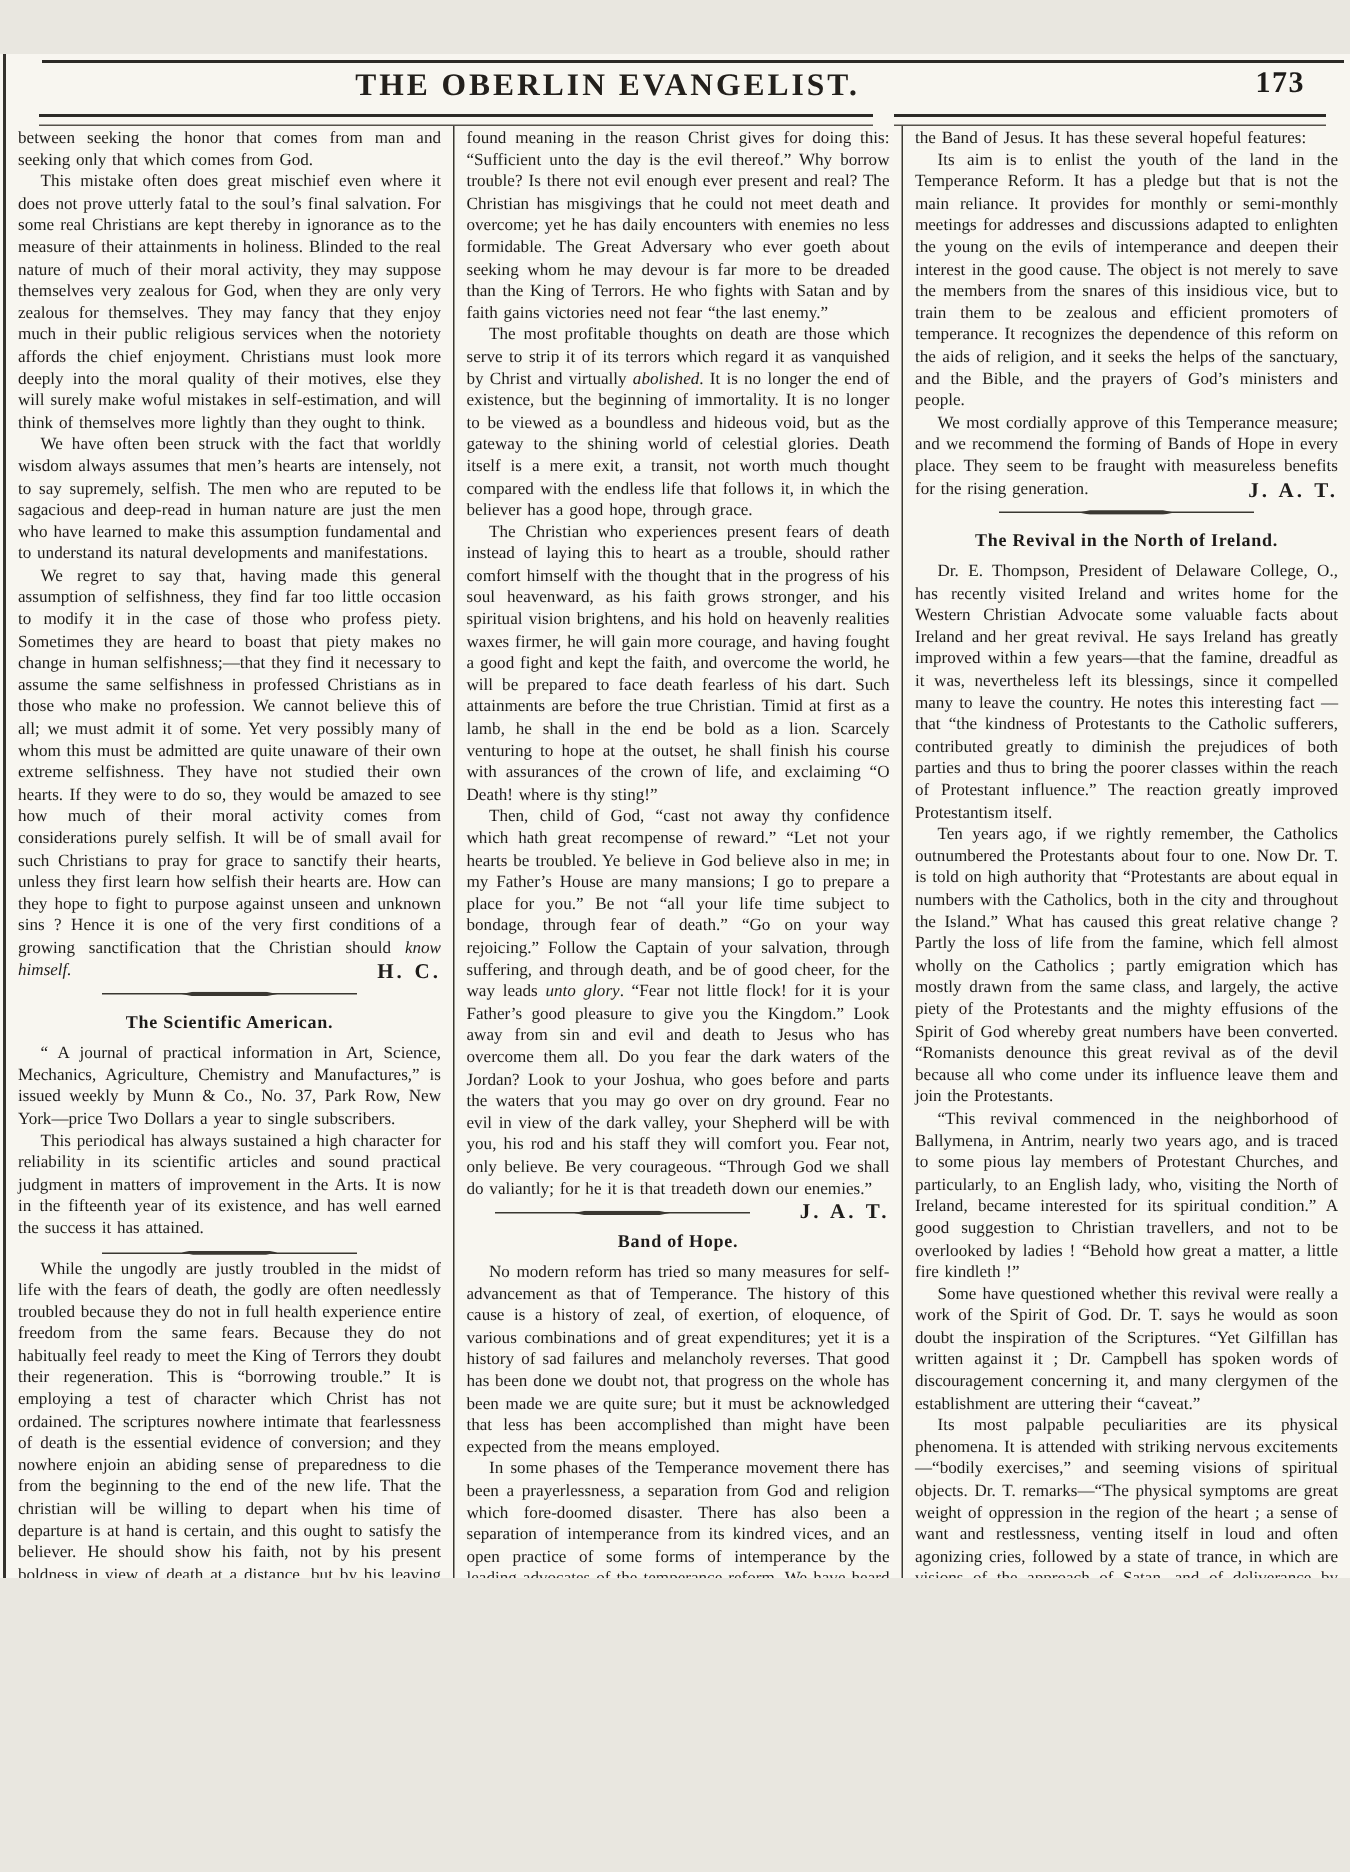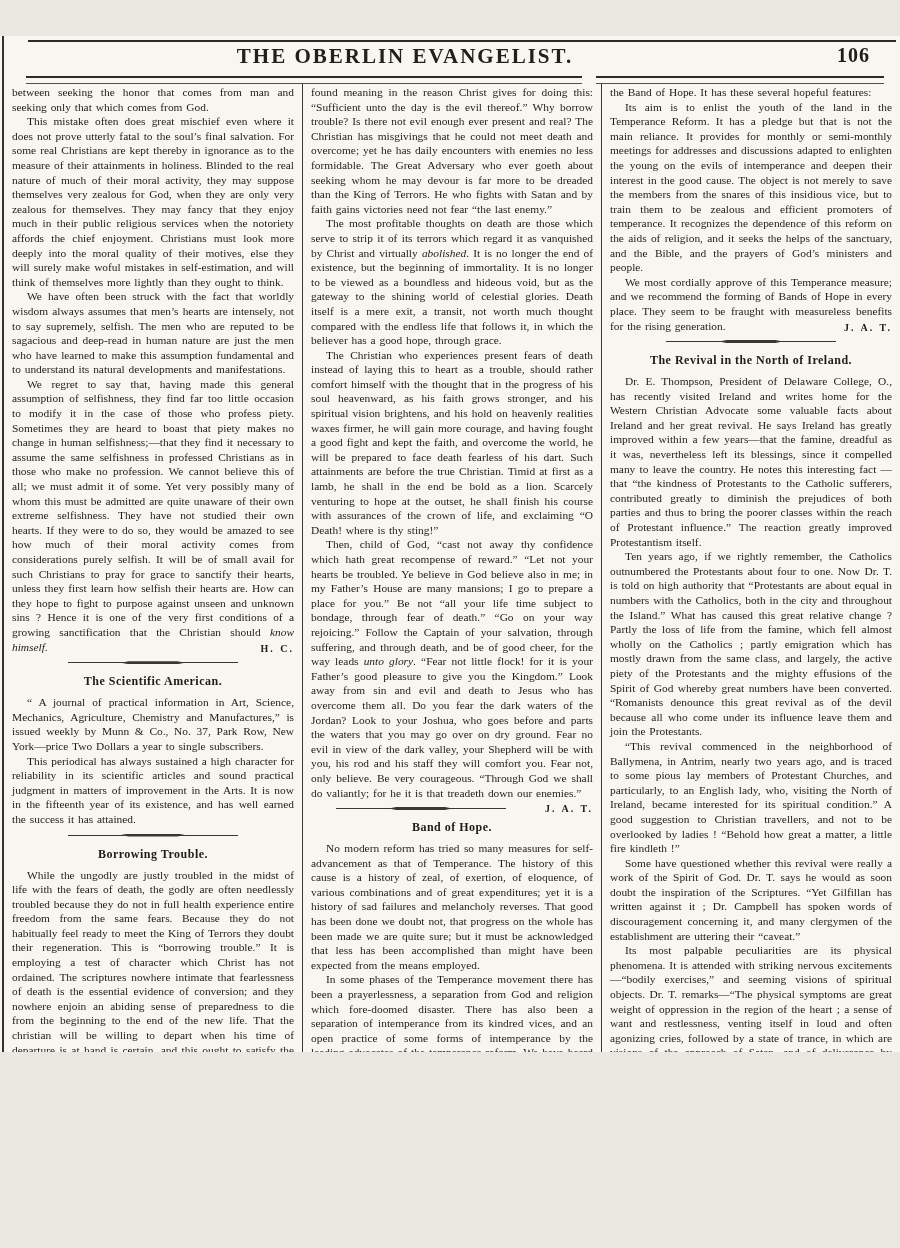--- a/index.html
+++ b/index.html
@@ -54,21 +54,21 @@
   .column + .column{border-left:1.5px solid #3a3731;}
   .para{
     margin:0;
     font-size:11.4px;line-height:14.6px;
     text-align:justify;text-indent:15px;
     word-spacing:1px;
   }
   .para.noindent{text-indent:0;}
   .para.small{font-size:10.1px;line-height:12.6px;word-spacing:0;}
   .signature{
-    float:right;font-weight:bold;font-size:10px;letter-spacing:2px;
+    float:right;font-weight:bold;font-size:14px;letter-spacing:2px;
     padding-top:2px;
   }
   .article-heading{
     margin:9px 0 6px 0;
     text-align:center;font-weight:bold;font-size:12px;
     letter-spacing:.5px;
   }
   .divider{display:flex;justify-content:center;margin:6px 0 1px 0;height:5px;}
   .divider-line{width:170px;height:5px;position:relative;}
   .divider-line::before{
@@ -82,59 +82,58 @@
   }
 </style>
 </head>
 <body>
 
 <div class="page">
   <div class="page-left-rule"></div>
   <div class="top-rule"></div>
   <header class="masthead-row">
     <span class="masthead-title">THE OBERLIN EVANGELIST.</span>
-    <span class="page-number">106</span>
+    <span class="page-number">173</span>
   </header>
   <div class="header-rules">
     <span class="hr-left"></span>
     <span class="hr-right"></span>
   </div>
   <main id="columns" class="columns">
       <div class="column">
         <p class="para noindent">between seeking the honor that comes from man and seeking only that which comes from God.</p>
         <p class="para">This mistake often does great mischief even where it does not prove utterly fatal to the soul’s final salvation. For some real Christians are kept thereby in ignorance as to the measure of their attainments in holiness. Blinded to the real nature of much of their moral activity, they may suppose themselves very zealous for God, when they are only very zealous for themselves. They may fancy that they enjoy much in their public religious services when the notoriety affords the chief enjoyment. Christians must look more deeply into the moral quality of their motives, else they will surely make woful mistakes in self-estimation, and will think of themselves more lightly than they ought to think.</p>
         <p class="para">We have often been struck with the fact that worldly wisdom always assumes that men’s hearts are intensely, not to say supremely, selfish. The men who are reputed to be sagacious and deep-read in human nature are just the men who have learned to make this assumption fundamental and to understand its natural developments and manifestations.</p>
         <p class="para">We regret to say that, having made this general assumption of selfishness, they find far too little occasion to modify it in the case of those who profess piety. Sometimes they are heard to boast that piety makes no change in human selfishness;—that they find it necessary to assume the same selfishness in professed Christians as in those who make no profession. We cannot believe this of all; we must admit it of some. Yet very possibly many of whom this must be admitted are quite unaware of their own extreme selfishness. They have not studied their own hearts. If they were to do so, they would be amazed to see how much of their moral activity comes from considerations purely selfish. It will be of small avail for such Christians to pray for grace to sanctify their hearts, unless they first learn how selfish their hearts are. How can they hope to fight to purpose against unseen and unknown sins ? Hence it is one of the very first conditions of a growing sanctification that the Christian should <i>know himself.</i><span class="signature">H. C.</span></p>
         <div class="divider">
           <span class="divider-line"></span>
         </div>
         <h2 class="article-heading">The Scientific American.</h2>
         <p class="para">“ A journal of practical information in Art, Science, Mechanics, Agriculture, Chemistry and Manufactures,” is issued weekly by Munn &amp; Co., No. 37, Park Row, New York—price Two Dollars a year to single subscribers.</p>
         <p class="para">This periodical has always sustained a high character for reliability in its scientific articles and sound practical judgment in matters of improvement in the Arts. It is now in the fifteenth year of its existence, and has well earned the success it has attained.</p>
         <div class="divider">
           <span class="divider-line"></span>
         </div>
-        <h2 class="article-heading">Borrowing Trouble.</h2>
         <p class="para">While the ungodly are justly troubled in the midst of life with the fears of death, the godly are often needlessly troubled because they do not in full health experience entire freedom from the same fears. Because they do not habitually feel ready to meet the King of Terrors they doubt their regeneration. This is “borrowing trouble.” It is employing a test of character which Christ has not ordained. The scriptures nowhere intimate that fearlessness of death is the essential evidence of conversion; and they nowhere enjoin an abiding sense of preparedness to die from the beginning to the end of the new life. That the christian will be willing to depart when his time of departure is at hand is certain, and this ought to satisfy the believer. He should show his faith, not by his present boldness in view of death at a distance, but by his leaving this future event with Christ, “persuaded that he is able to keep that which he has committed unto him against that day.” The true courage of faith consists in bravely doing battle with the daily ills of life as they come, without stopping to measure arms with a foe not yet visibly on the field. The faith which pleases God is that which takes no thought for the morrow, but leaves the morrow to take thought for the things of itself. There is pro-</p>
       </div>
       <div class="column">
         <p class="para noindent">found meaning in the reason Christ gives for doing this: “Sufficient unto the day is the evil thereof.” Why borrow trouble? Is there not evil enough ever present and real? The Christian has misgivings that he could not meet death and overcome; yet he has daily encounters with enemies no less formidable. The Great Adversary who ever goeth about seeking whom he may devour is far more to be dreaded than the King of Terrors. He who fights with Satan and by faith gains victories need not fear “the last enemy.”</p>
         <p class="para">The most profitable thoughts on death are those which serve to strip it of its terrors which regard it as vanquished by Christ and virtually <i>abolished</i>. It is no longer the end of existence, but the beginning of immortality. It is no longer to be viewed as a boundless and hideous void, but as the gateway to the shining world of celestial glories. Death itself is a mere exit, a transit, not worth much thought compared with the endless life that follows it, in which the believer has a good hope, through grace.</p>
         <p class="para">The Christian who experiences present fears of death instead of laying this to heart as a trouble, should rather comfort himself with the thought that in the progress of his soul heavenward, as his faith grows stronger, and his spiritual vision brightens, and his hold on heavenly realities waxes firmer, he will gain more courage, and having fought a good fight and kept the faith, and overcome the world, he will be prepared to face death fearless of his dart. Such attainments are before the true Christian. Timid at first as a lamb, he shall in the end be bold as a lion. Scarcely venturing to hope at the outset, he shall finish his course with assurances of the crown of life, and exclaiming “O Death! where is thy sting!”</p>
         <p class="para">Then, child of God, “cast not away thy confidence which hath great recompense of reward.” “Let not your hearts be troubled. Ye believe in God believe also in me; in my Father’s House are many mansions; I go to prepare a place for you.” Be not “all your life time subject to bondage, through fear of death.” “Go on your way rejoicing.” Follow the Captain of your salvation, through suffering, and through death, and be of good cheer, for the way leads <i>unto glory</i>. “Fear not little flock! for it is your Father’s good pleasure to give you the Kingdom.” Look away from sin and evil and death to Jesus who has overcome them all. Do you fear the dark waters of the Jordan? Look to your Joshua, who goes before and parts the waters that you may go over on dry ground. Fear no evil in view of the dark valley, your Shepherd will be with you, his rod and his staff they will comfort you. Fear not, only believe. Be very courageous. “Through God we shall do valiantly; for he it is that treadeth down our enemies.”<span class="signature">J. A. T.</span></p>
         <div class="divider">
           <span class="divider-line"></span>
         </div>
         <h2 class="article-heading">Band of Hope.</h2>
         <p class="para">No modern reform has tried so many measures for self-advancement as that of Temperance. The history of this cause is a history of zeal, of exertion, of eloquence, of various combinations and of great expenditures; yet it is a history of sad failures and melancholy reverses. That good has been done we doubt not, that progress on the whole has been made we are quite sure; but it must be acknowledged that less has been accomplished than might have been expected from the means employed.</p>
         <p class="para">In some phases of the Temperance movement there has been a prayerlessness, a separation from God and religion which fore-doomed disaster. There has also been a separation of intemperance from its kindred vices, and an open practice of some forms of intemperance by the leading advocates of the temperance reform. We have heard men harangue mass meetings and denounce drunkeness, dram drinking, and dram selling, with their mouths full of tobacco, or their persons odorous with the stench of habitual smoking. And this egregious inconsistency has been tolerated by the friends of Temperance! While these things are allowed it is but too plain that this reform has not taken that hold on principle which is essential to God’s blessing resting on it.</p>
         <p class="para">We desire to commend a recent measure for the suggestion of this great cause. It is the measure designated by</p>
       </div>
       <div class="column">
-        <p class="para noindent">the Band of Hope. It has these several hopeful features:</p>
+        <p class="para noindent">the Band of Jesus. It has these several hopeful features:</p>
         <p class="para">Its aim is to enlist the youth of the land in the Temperance Reform. It has a pledge but that is not the main reliance. It provides for monthly or semi-monthly meetings for addresses and discussions adapted to enlighten the young on the evils of intemperance and deepen their interest in the good cause. The object is not merely to save the members from the snares of this insidious vice, but to train them to be zealous and efficient promoters of temperance. It recognizes the dependence of this reform on the aids of religion, and it seeks the helps of the sanctuary, and the Bible, and the prayers of God’s ministers and people.</p>
         <p class="para">We most cordially approve of this Temperance measure; and we recommend the forming of Bands of Hope in every place. They seem to be fraught with measureless benefits for the rising generation.<span class="signature">J. A. T.</span></p>
         <div class="divider">
           <span class="divider-line"></span>
         </div>
         <h2 class="article-heading">The Revival in the North of Ireland.</h2>
         <p class="para">Dr. E. Thompson, President of Delaware College, O., has recently visited Ireland and writes home for the Western Christian Advocate some valuable facts about Ireland and her great revival. He says Ireland has greatly improved within a few years—that the famine, dreadful as it was, nevertheless left its blessings, since it compelled many to leave the country. He notes this interesting fact — that “the kindness of Protestants to the Catholic sufferers, contributed greatly to diminish the prejudices of both parties and thus to bring the poorer classes within the reach of Protestant influence.” The reaction greatly improved Protestantism itself.</p>
         <p class="para">Ten years ago, if we rightly remember, the Catholics outnumbered the Protestants about four to one. Now Dr. T. is told on high authority that “Protestants are about equal in numbers with the Catholics, both in the city and throughout the Island.” What has caused this great relative change ? Partly the loss of life from the famine, which fell almost wholly on the Catholics ; partly emigration which has mostly drawn from the same class, and largely, the active piety of the Protestants and the mighty effusions of the Spirit of God whereby great numbers have been converted. “Romanists denounce this great revival as of the devil because all who come under its influence leave them and join the Protestants.</p>
         <p class="para">“This revival commenced in the neighborhood of Ballymena, in Antrim, nearly two years ago, and is traced to some pious lay members of Protestant Churches, and particularly, to an English lady, who, visiting the North of Ireland, became interested for its spiritual condition.” A good suggestion to Christian travellers, and not to be overlooked by ladies ! “Behold how great a matter, a little fire kindleth !”</p>
         <p class="para">Some have questioned whether this revival were really a work of the Spirit of God. Dr. T. says he would as soon doubt the inspiration of the Scriptures. “Yet Gilfillan has written against it ; Dr. Campbell has spoken words of discouragement concerning it, and many clergymen of the establishment are uttering their “caveat.”</p>

